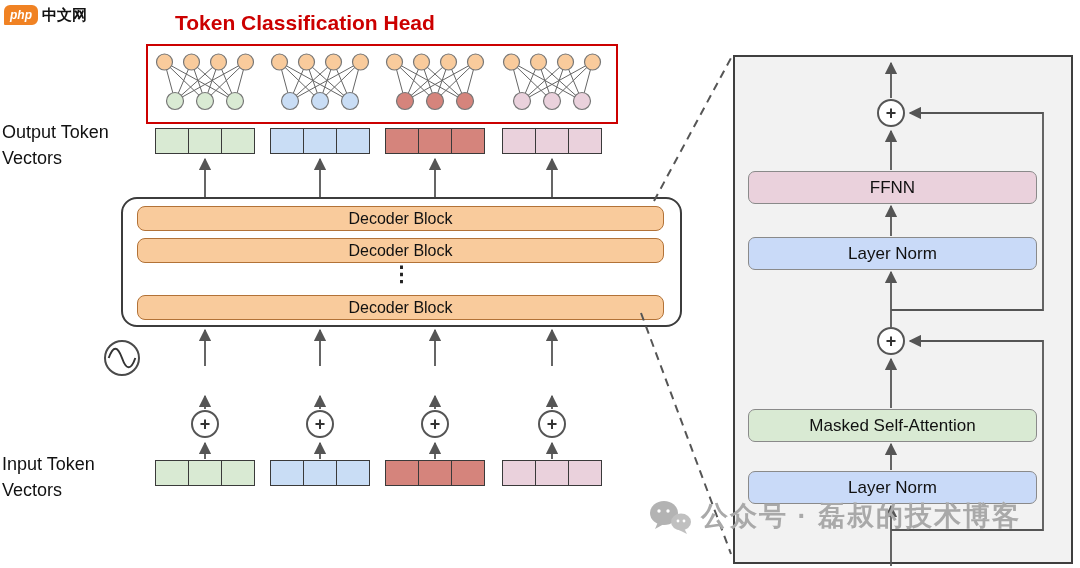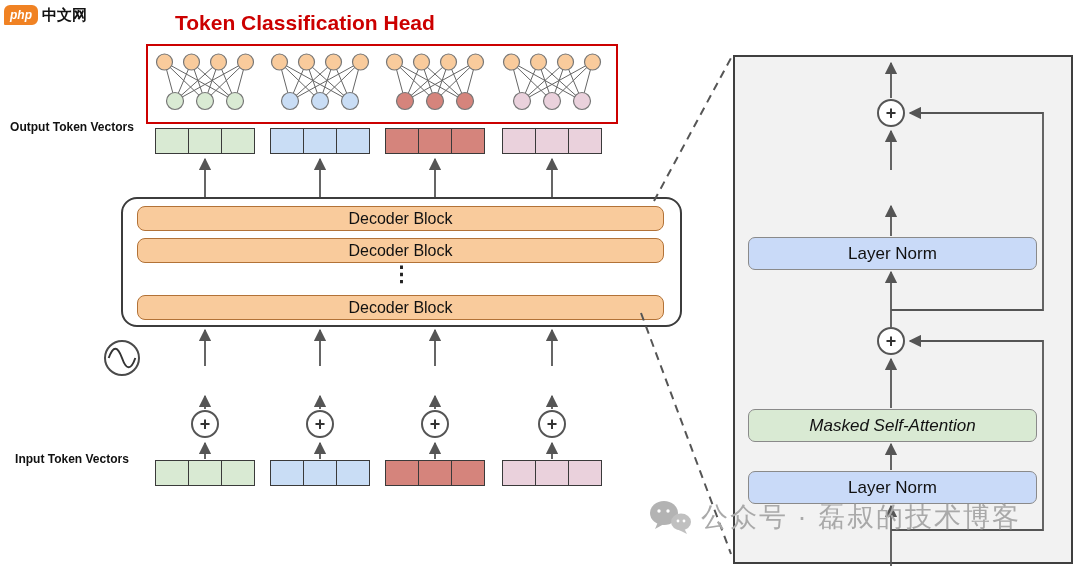--- a/index.html
+++ b/index.html
@@ -17,21 +17,21 @@
   .head-box{position:absolute;border:2.5px solid var(--title-red,#c00);z-index:3;background:transparent;}
 
   
   .bar{position:absolute;display:flex;align-items:center;justify-content:center;
        font-size:16px;color:#111;border-radius:8px;border:1.5px solid #8a8a8a;}
   .decoder-bar{background:var(--decoder-orange);border-color:var(--decoder-border);}
   .posembed{background:var(--posembed-yellow);border-color:var(--posembed-border);border-radius:5px;}
   .detail-bar{font-size:17px;border-radius:7px;}
   .ffnn{background:var(--ffnn-pink);}
   .lnorm{background:var(--layernorm-blue);}
-  .attn{background:var(--attention-green);font-style:italic;}
+  .attn{background:var(--attention-green);}
 
   
   .decoder-stack{position:absolute;border:2px solid #3c3c3c;border-radius:16px;z-index:2;background:transparent;margin-left:26px;}
   .decoder-stack .bar{position:absolute;}
   .ellipsis{position:absolute;left:0;right:0;text-align:center;font-size:21px;font-weight:bold;color:#222;line-height:1;}
 
   
   .vec{position:absolute;width:100px;height:26px;display:flex;border:1.5px solid #3a3a3a;box-sizing:border-box;}
   .vec i{flex:1;border-right:1.5px solid #3a3a3a;}
   .vec i:last-child{border-right:none;}
@@ -43,32 +43,32 @@
   
   .plus{position:absolute;width:28px;height:28px;border-radius:50%;border:2px solid #555;
         background:#fff;display:flex;align-items:center;justify-content:center;
         font-size:18px;font-weight:600;color:#333;box-sizing:border-box;line-height:1;}
 
   
   .sine{position:absolute;width:36px;height:36px;border-radius:50%;border:2px solid #4a4a4a;
         background:#fff;box-sizing:border-box;z-index:12;display:flex;align-items:center;justify-content:center;}
 
   
-  .side-label{position:absolute;width:140px;text-align:center;font-weight:bold;
-              font-size:12px;color:#111;line-height:1.45;}
+  .side-label{position:absolute;width:140px;text-align:left;font-weight:normal;
+              font-size:18px;color:#111;line-height:1.45;}
 
   
   .logo{position:absolute;display:flex;align-items:center;gap:4px;}
   .logo-badge{background:var(--logo-orange,#f08223);color:#fff;font-style:italic;font-weight:bold;
               font-size:12px;padding:3px 6px;border-radius:6px 6px 6px 1px;}
   .logo-text{font-size:15px;font-weight:bold;color:#111;}
 
   
-  .wm{position:absolute;display:flex;align-items:center;gap:9px;color:var(--watermark-gray,#aaa);
-      font-size:27px;font-weight:400;letter-spacing:2px;}
+  .wm{position:absolute;display:flex;gap:9px;color:var(--watermark-gray,#aaa);
+      font-size:27px;font-weight:700;letter-spacing:2px;}
 
   .flow{stroke:var(--arrow-gray,#555);stroke-width:1.8;fill:none;}
   .dash{stroke:#555;stroke-width:2;stroke-dasharray:8 6;fill:none;}
 </style>
 </head>
 <body>
 
 <div class="canvas">
 
   <div class="panel" style="left:733px;top:55px;width:336px;height:505px;"></div>
@@ -254,20 +254,21 @@
       <i></i>
       <i></i>
     </div>
   <div class="vec pink" style="left:502px;top:460px;">
       <i></i>
       <i></i>
       <i></i>
     </div>
 
   <div class="plus" style="left:877px;top:99px;">+</div>
+  <div class="bar detail-bar ffnn" style="left:748px;top:171px;width:287px;height:31px;">FFNN</div>
   <div class="bar detail-bar lnorm" style="left:748px;top:237px;width:287px;height:31px;">Layer Norm</div>
   <div class="plus" style="left:877px;top:327px;">+</div>
   <div class="bar detail-bar attn" style="left:748px;top:409px;width:287px;height:31px;">Masked Self-Attention</div>
   <div class="bar detail-bar lnorm" style="left:748px;top:471px;width:287px;height:31px;">Layer Norm</div>
 
   <div class="wm" style="left:648px;top:498px;">
     <svg width="44" height="38" viewBox="0 0 44 38">
       <ellipse cx="16" cy="15" rx="14" ry="12" fill="#b3b3b3"></ellipse>
       <path d="M10 24 L7 31 L16 26 Z" fill="#b3b3b3"></path>
       <ellipse cx="33" cy="24" rx="10" ry="8.5" fill="#c0c0c0"></ellipse>

